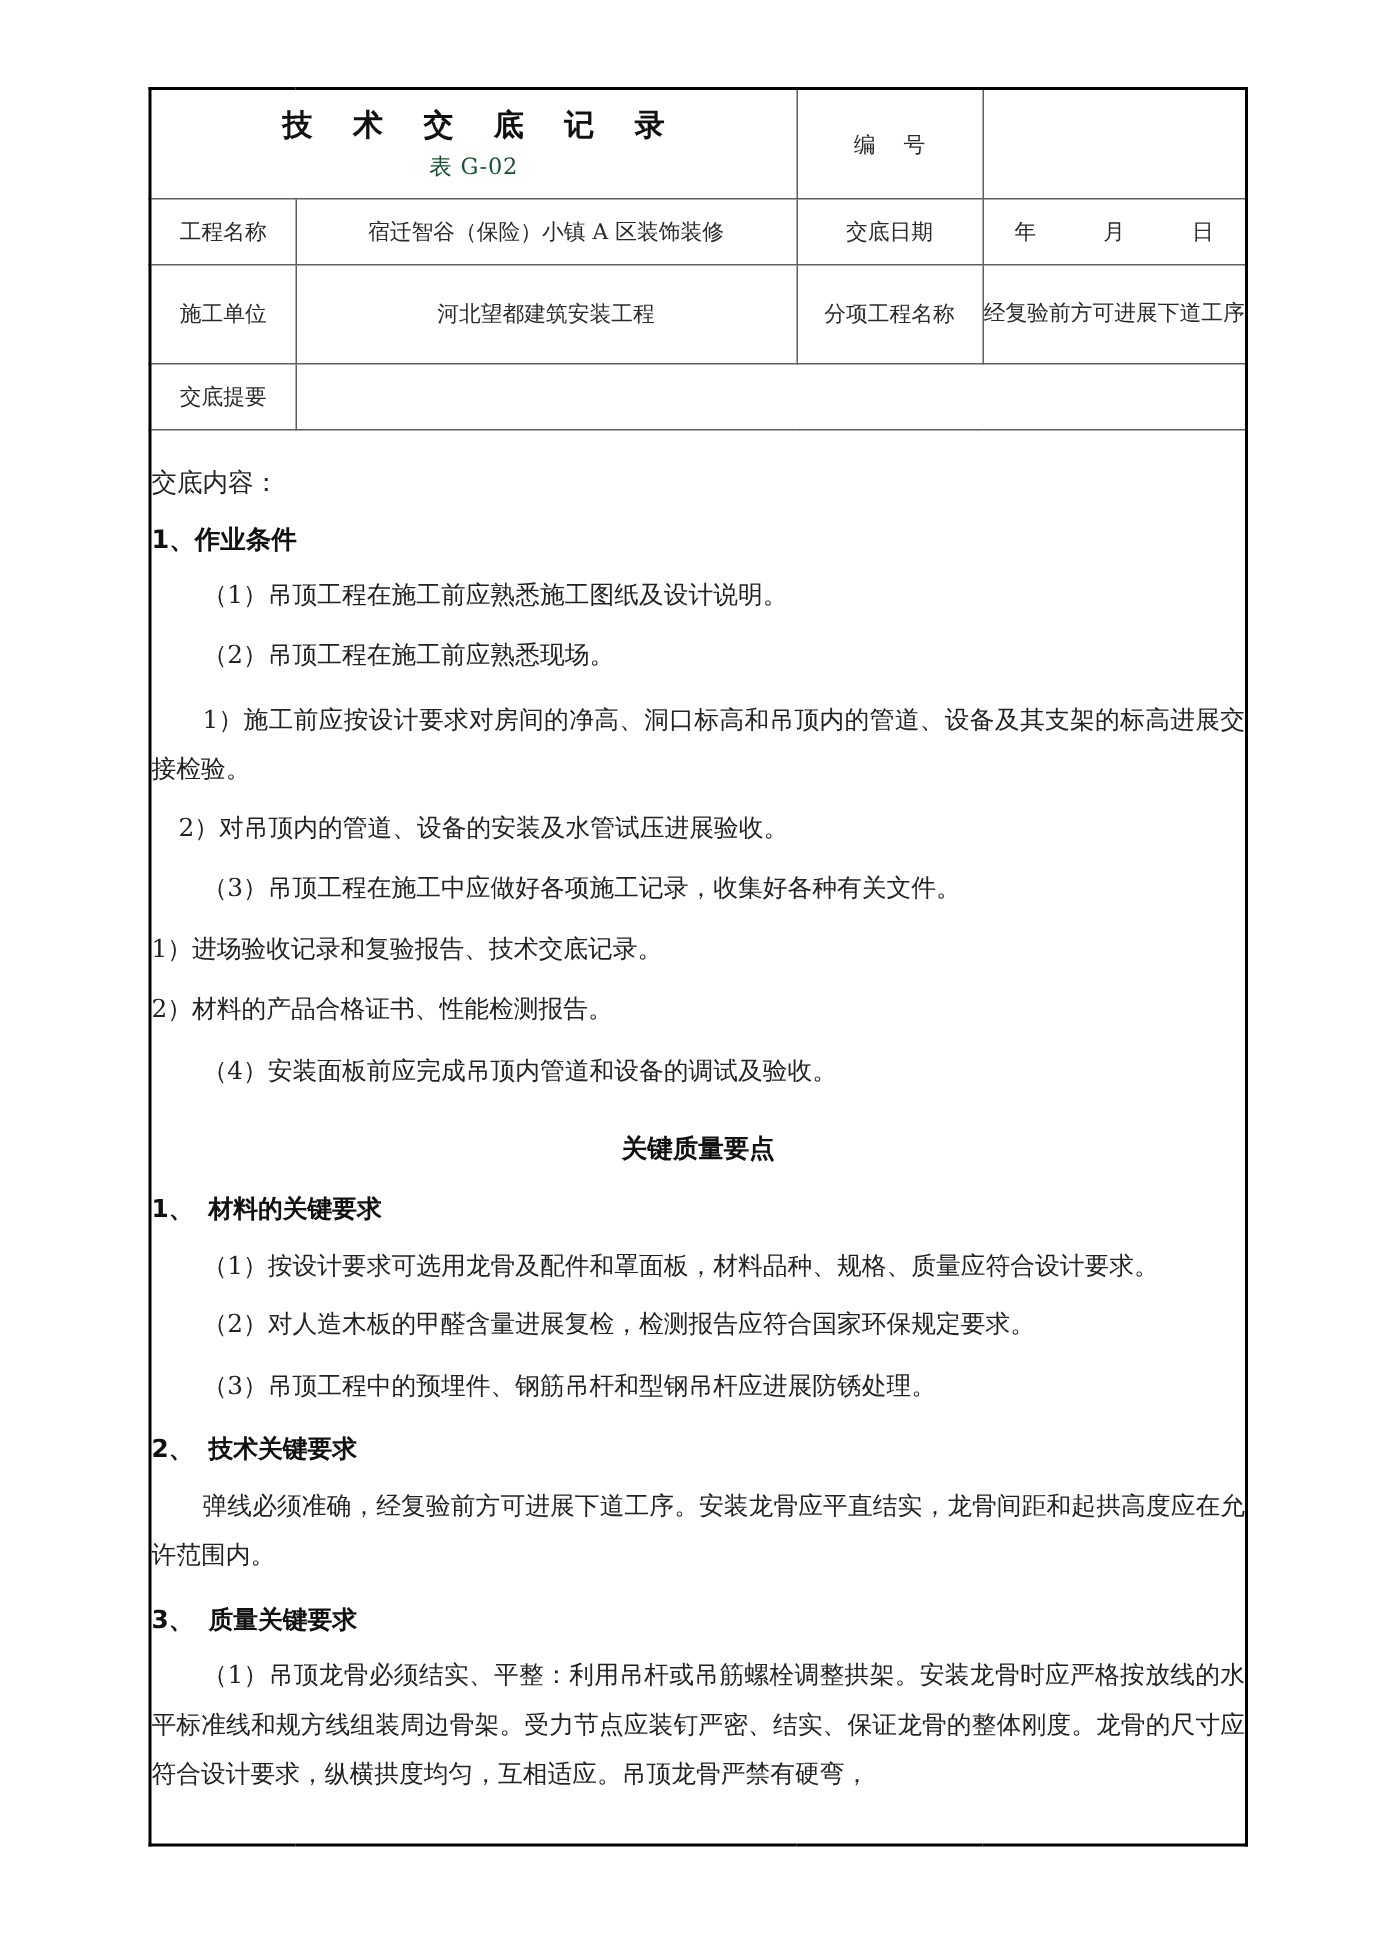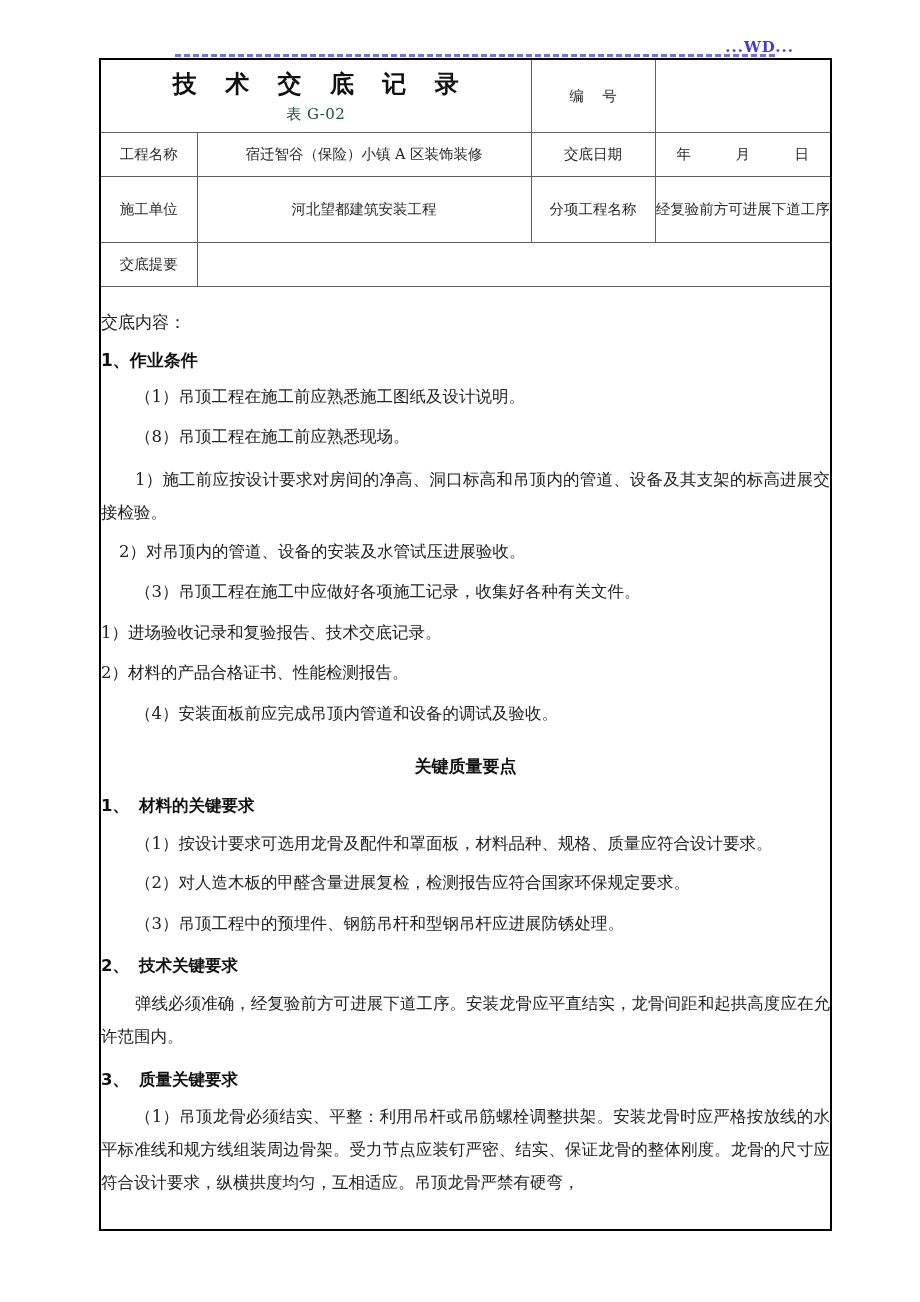--- a/index.html
+++ b/index.html
@@ -80,21 +80,21 @@
   .cell-center { text-align: center; margin-top: 21px; }
 
   
   .title-cell {
     height: 72px;
     text-align: center;
     padding: 6px 0 8px 0;
   }
   .title-main {
     font-family: "DejaVu Sans", "Liberation Sans", sans-serif;
-    font-size: 24px;
+    font-size: 20px;
     font-weight: 700;
     letter-spacing: 10px;
     color: #111;
     line-height: 1.25;
     padding-left: 10px;
   }
   .title-sub {
     font-family: "DejaVu Serif", "Liberation Serif", serif;
     font-size: 15px;
     font-weight: 400;
@@ -182,24 +182,20 @@
     line-height: 2.0;
     text-align: justify;
     text-justify: inter-ideograph;
   }
 </style>
 </head>
 <body>
 
 <div class="page">
 
-  <div class="watermark-wrap">
-    <div class="watermark-rule"></div>
-    <div class="watermark-text">...WD...</div>
-  </div>
 
   <table class="doc-table">
     <colgroup>
       <col class="col-a">
         <col class="col-b">
         <col class="col-c">
         <col class="col-d">
     </colgroup>
     <tbody>
 
@@ -237,21 +233,21 @@
 
       <tr>
         <td class="content-cell" colspan="4">
           <div class="content-body">
 
             <p class="p-intro">交底内容：</p>
 
             <p class="p-head">1、作业条件</p>
 
             <p class="p-item">（1）吊顶工程在施工前应熟悉施工图纸及设计说明。</p>
-            <p class="p-item">（8）吊顶工程在施工前应熟悉现场。</p>
+            <p class="p-item">（2）吊顶工程在施工前应熟悉现场。</p>
 
             <p class="p-para-wrap">1）施工前应按设计要求对房间的净高、洞口标高和吊顶内的管道、设备及其支架的标高进展交接检验。</p>
             <p class="p-item-sub">2）对吊顶内的管道、设备的安装及水管试压进展验收。</p>
 
             <p class="p-item">（3）吊顶工程在施工中应做好各项施工记录，收集好各种有关文件。</p>
             <p class="p-item-flat">1）进场验收记录和复验报告、技术交底记录。</p>
             <p class="p-item-flat">2）材料的产品合格证书、性能检测报告。</p>
             <p class="p-item">（4）安装面板前应完成吊顶内管道和设备的调试及验收。</p>
 
             <p class="p-center">关键质量要点</p>

